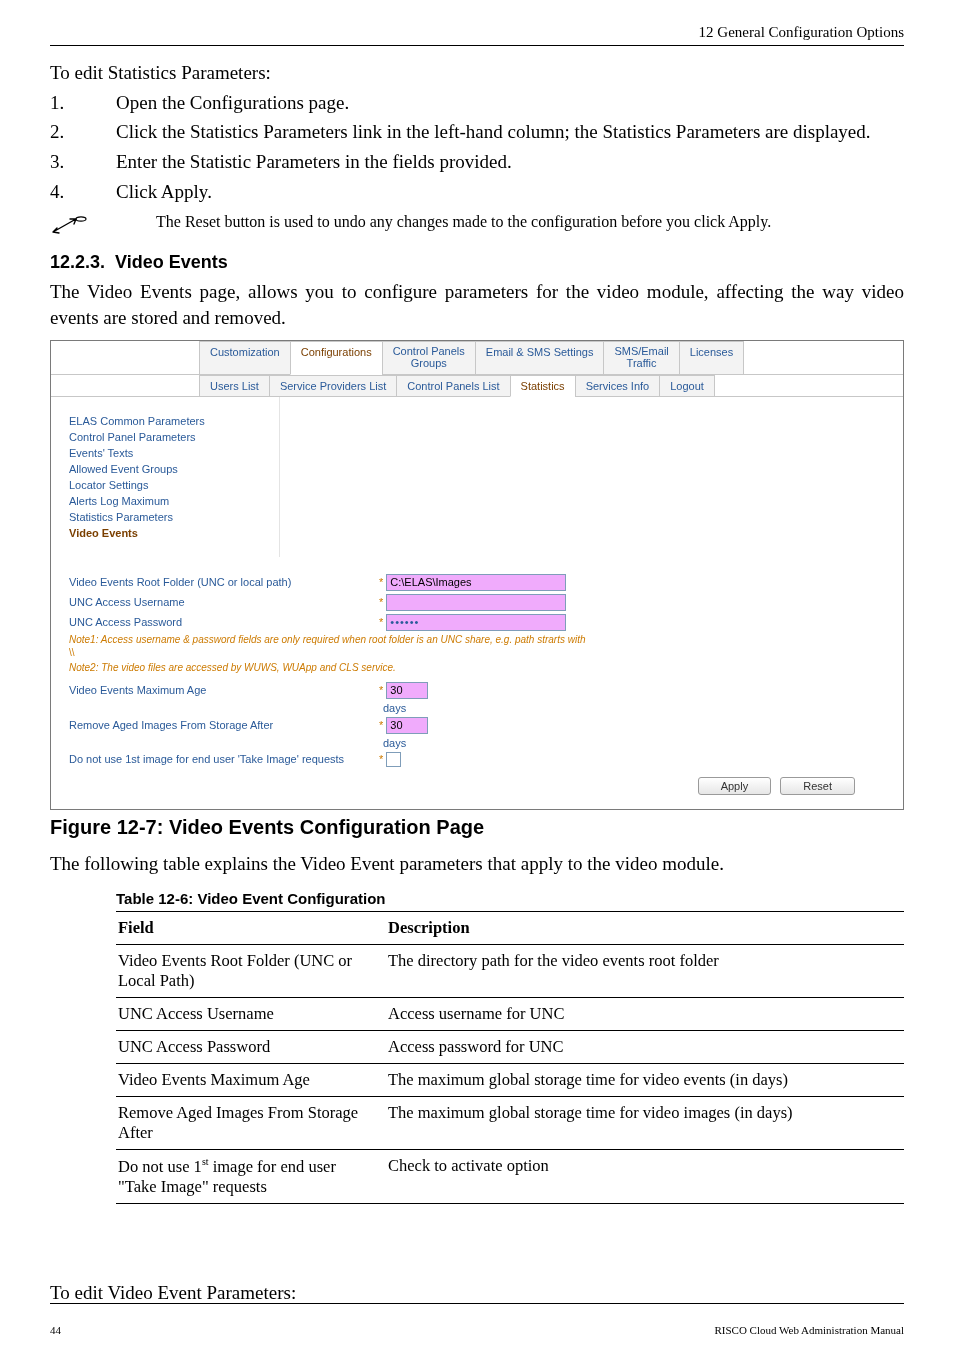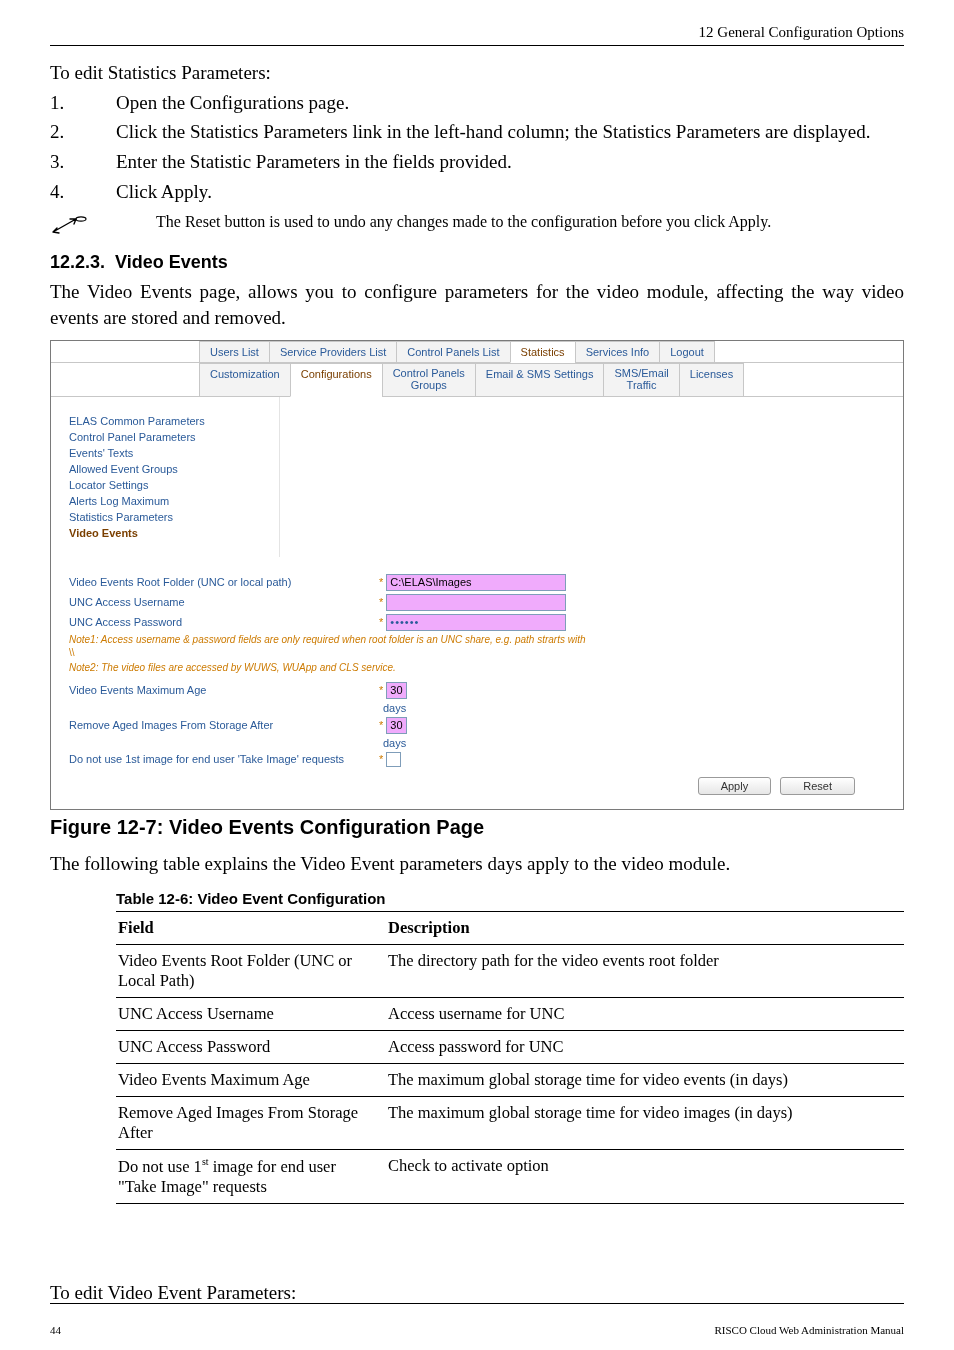--- a/index.html
+++ b/index.html
@@ -90,21 +90,21 @@
   .star { color: #cc7a00; margin-right: 3px; }
   .inp {
     border: 1px solid #7f9db9;
     background: #f0abfc;
     height: 17px;
     font-size: 11px;
     padding: 0 3px;
     box-sizing: border-box;
   }
   .inp.wide { width: 180px; }
-  .inp.num { width: 21px; }
+  .inp.num { width: 42px; }
   .chk { width: 13px; height: 13px; border: 1px solid #7f9db9; background: #fff; display: inline-block; }
   .note-small { color: #cc7a00; font-size: 10px; margin: 2px 0 2px 0; line-height: 1.15; }
   .slash { color: #cc7a00; font-size: 10px; margin: 0 0 4px 0; }
   .days { margin-left: 4px; }
   .btn {
     display: inline-block;
     border: 1px solid #9a9a9a;
     background: linear-gradient(#fff, #e6e6e6);
     padding: 2px 22px;
     font-size: 11px;
@@ -202,38 +202,38 @@
   <div class="note-text">The Reset button is used to undo any changes made to the configuration before you click Apply.</div>
 </div>
 
 <div class="h-section">
   <span>12.2.3.</span>&nbsp;&nbsp;<span>Video Events</span>
 </div>
 
 <div class="body-text" style="text-align:justify">The Video Events page, allows you to configure parameters for the video module, affecting the way video events are stored and removed.</div>
 
 <div class="figure-wrap">
+  <div class="tabs-row" id="tabs-row2">
+      <div class="tabs-spacer-left"></div>
+      <div class="tab">Customization</div>
+      <div class="tab active">Configurations</div>
+      <div class="tab" style="text-align: center; line-height: 1.05;">Control Panels<br>Groups</div>
+      <div class="tab">Email &amp; SMS Settings</div>
+      <div class="tab" style="text-align: center; line-height: 1.05;">SMS/Email<br>Traffic</div>
+      <div class="tab">Licenses</div>
+      <div class="tabs-filler"></div>
+    </div>
   <div class="tabs-row" id="tabs-row1">
       <div class="tabs-spacer-left"></div>
       <div class="tab">Users List</div>
       <div class="tab">Service Providers List</div>
       <div class="tab">Control Panels List</div>
       <div class="tab active">Statistics</div>
       <div class="tab">Services Info</div>
       <div class="tab logout">Logout</div>
-      <div class="tabs-filler"></div>
-    </div>
-  <div class="tabs-row" id="tabs-row2">
-      <div class="tabs-spacer-left"></div>
-      <div class="tab">Customization</div>
-      <div class="tab active">Configurations</div>
-      <div class="tab" style="text-align: center; line-height: 1.05;">Control Panels<br>Groups</div>
-      <div class="tab">Email &amp; SMS Settings</div>
-      <div class="tab" style="text-align: center; line-height: 1.05;">SMS/Email<br>Traffic</div>
-      <div class="tab">Licenses</div>
       <div class="tabs-filler"></div>
     </div>
   <div class="fig-body">
     <div class="sidebar" id="sidebar">
         <a>ELAS Common Parameters</a>
         <a>Control Panel Parameters</a>
         <a>Events' Texts</a>
         <a>Allowed Event Groups</a>
         <a>Locator Settings</a>
         <a>Alerts Log Maximum</a>
@@ -289,21 +289,21 @@
       <div class="btn-row">
         <span class="btn">Apply</span>
         <span class="btn">Reset</span>
       </div>
     </div>
   </div>
 </div>
 
 <div class="caption">Figure 12-7: Video Events Configuration Page</div>
 
-<div class="body-text">The following table explains the Video Event parameters days apply to the video module.</div>
+<div class="body-text">The following table explains the Video Event parameters that apply to the video module.</div>
 
 <div class="tbl-title">Table 12-6: Video Event Configuration</div>
 
 <table class="cfg">
   <thead>
       <tr>
     <th>Field</th>
     <th>Description</th>
   </tr>
     </thead>

